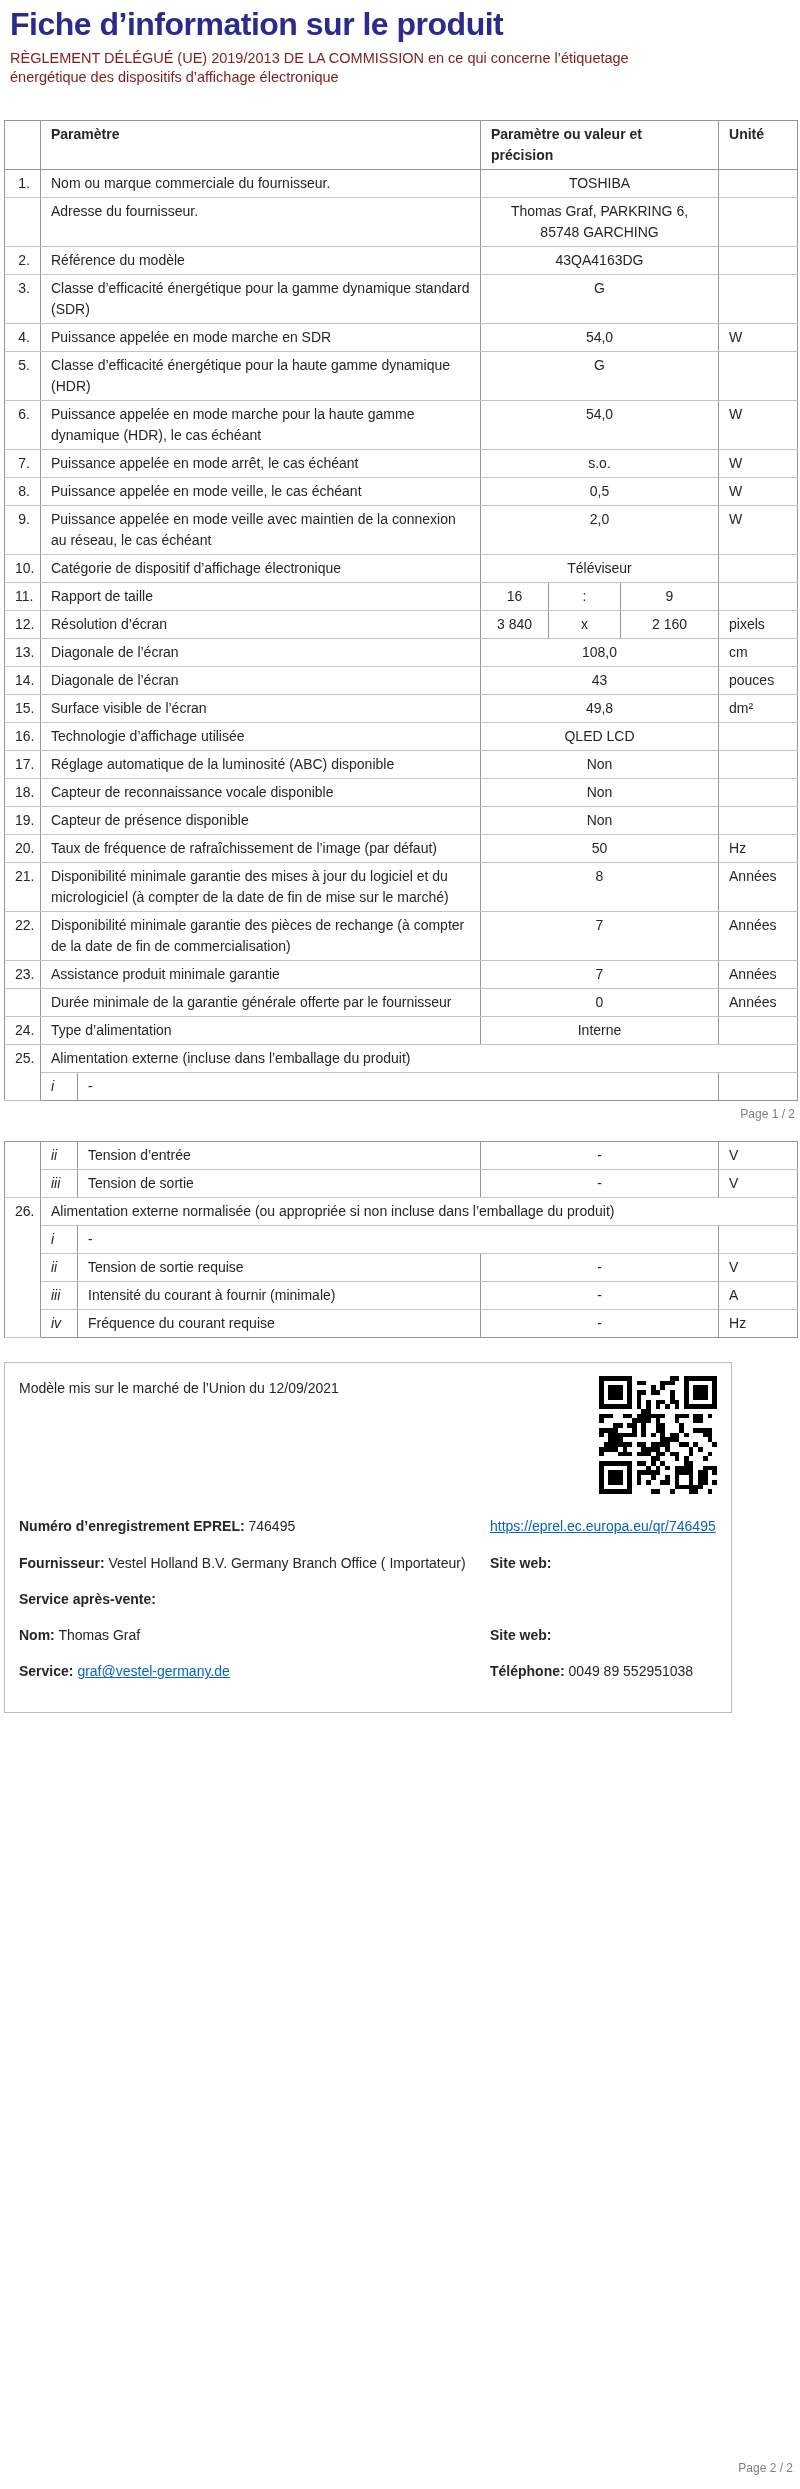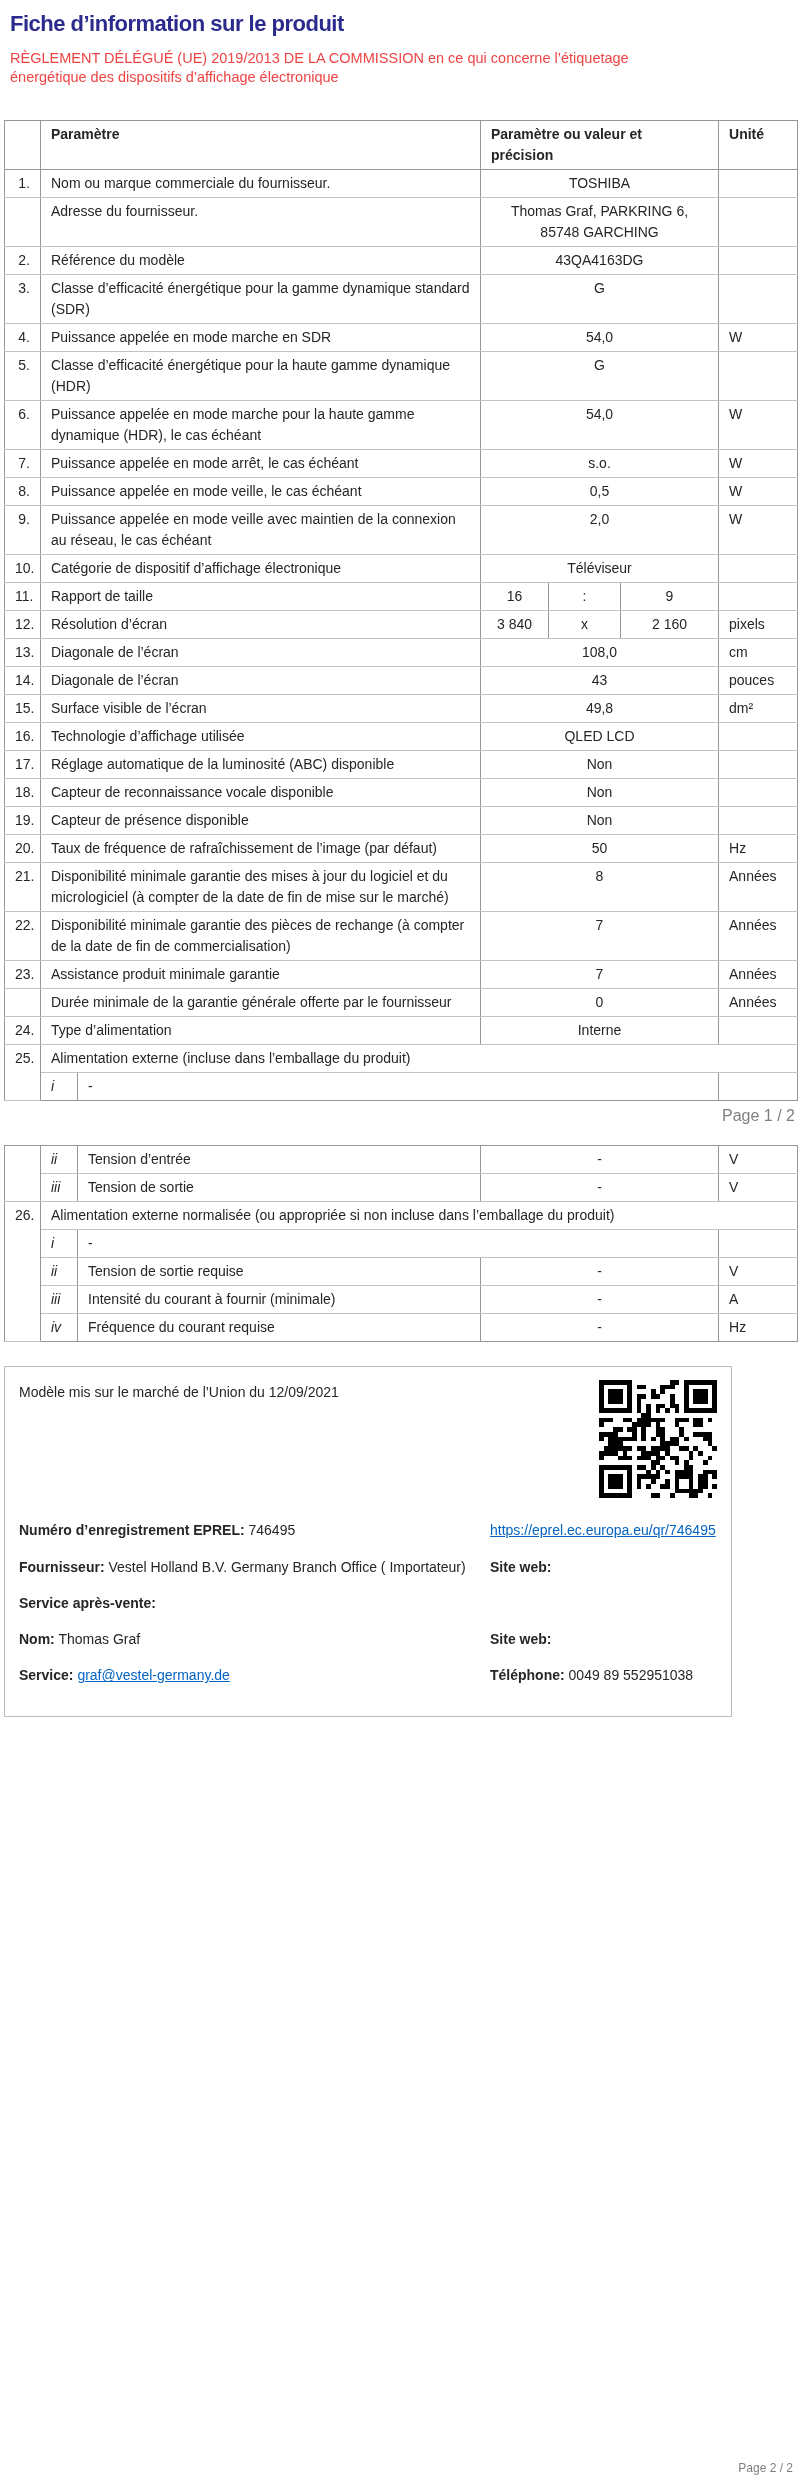--- a/index.html
+++ b/index.html
@@ -2,25 +2,25 @@
 <html lang="fr"><head>
 <meta charset="utf-8">
 <style>
   html,body{margin:0;padding:0;}
   body{
     width:800px;height:2489px;position:relative;background:#ffffff;
     font-family:"Liberation Sans",sans-serif;color:#262626;overflow:hidden;
   }
   .doc{padding-top:6px;}
   h1.title{
-    font-size:22px;line-height:32px;font-weight:bold;color:#2b2b8e;
+    font-size:32px;line-height:32px;font-weight:bold;color:#2b2b8e;
     margin:2px 0 9px 10px;letter-spacing:-0.5px;
   }
   .subtitle{
-    font-size:14.5px;line-height:1.32;max-width:698px;margin:0 0 33px 10px;color:#ef4444;
+    font-size:14.5px;line-height:1.32;max-width:698px;margin:0 0 33px 10px;color:#7f1d1d;
   }
   table.sheet{
     border-collapse:collapse;table-layout:fixed;width:793px;margin-left:4px;
     font-size:14px;
   }
   table.sheet td{
     border-left:1px solid #969696;border-right:1px solid #969696;
     border-top:1px solid #c3c3c3;border-bottom:1px solid #c3c3c3;
     padding:3px 10px;vertical-align:top;line-height:1.5;
     overflow:hidden;
@@ -28,21 +28,21 @@
   table.sheet tr:first-child td{border-top-color:#969696;}
   table.sheet tr:last-child td{border-bottom-color:#969696;}
   td.c-num{text-align:right;padding-left:2px;padding-right:5px;}
   td.c-sub{font-style:italic;padding-left:9px;padding-right:4px;}
   td.c-val-l{text-align:center;}
   td.c-val-r{text-align:center;}
   td.c-mid{text-align:center;}
   td.c-unit{padding-left:9px;}
   td.hdr{font-weight:bold;}
   .page-label{
-    font-size:16px;color:#7f7f7f;text-align:right;width:795px;
+    font-size:12px;color:#7f7f7f;text-align:right;width:795px;
     margin:6px 0 0 0;
   }
   .gap-between-tables{height:20px;}
   .info-box{
     box-sizing:border-box;width:728px;margin:24px 0 0 4px;
     border:1px solid #bcbcbc;padding:13px 14px 14px 14px;font-size:14px;line-height:1.45;
   }
   .ib-top{display:flex;justify-content:space-between;align-items:flex-start;}
   .ib-date{padding-top:2px;}
   .qr{width:118px;height:118px;flex:0 0 auto;}

